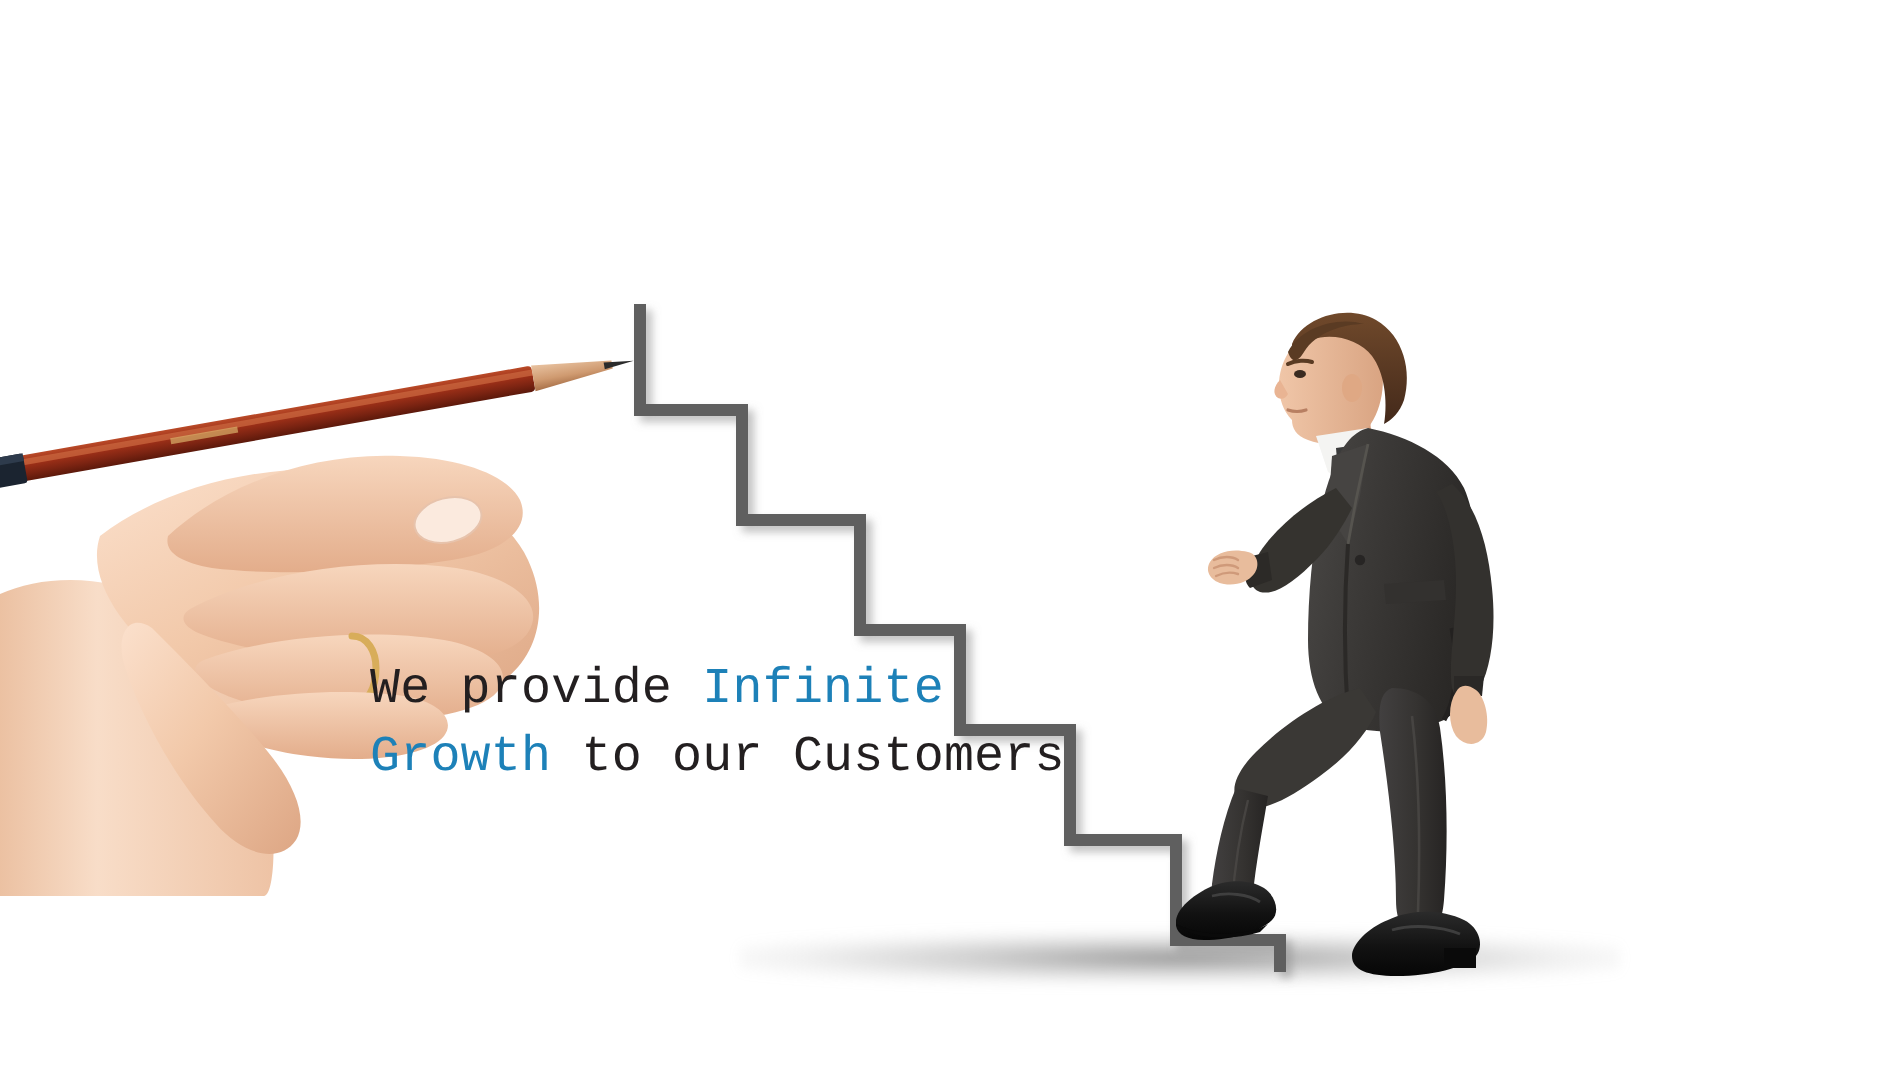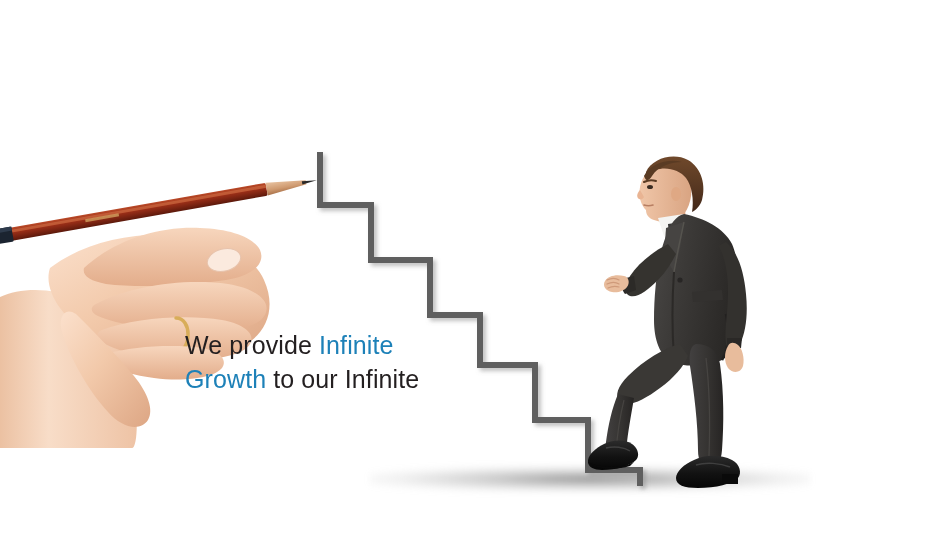--- a/index.html
+++ b/index.html
@@ -9,20 +9,21 @@
   }
   body {
     font-family: "Liberation Sans", sans-serif;
   }
   #stage {
     position: relative;
     width: 950px;
     height: 534px;
     background: #ffffff;
     overflow: hidden;
+    font-family: Liberation Mono, monospace;
   }
 
   
   .ground-shadow {
     position: absolute;
     left: 370px;
     top: 466px;
     width: 440px;
     height: 26px;
     background: radial-gradient(ellipse at 50% 50%,
@@ -291,16 +292,16 @@
       <path d="M106,316 C96,320 88,328 88,334 C88,341 96,344 110,344
                C128,344 144,340 150,334 C154,329 152,320 144,316
                C132,310 116,311 106,316 Z" fill="url(#shoeG)"></path>
       <path d="M134,330 L150,330 L150,340 L134,340 Z" fill="#0a0a0a"></path>
       <path d="M108,321 C118,318 132,319 142,323" stroke="#5a5a5a" stroke-width="1.4" fill="none" opacity="0.55"></path>
     </svg>
   </div>
 
   <div class="headline">
     <span class="line"><span>We provide </span><span class="hl">Infinite</span></span>
-    <span class="line"><span class="hl">Growth</span><span> to our Infinite</span></span>
+    <span class="line"><span class="hl">Growth</span><span> to our Customers</span></span>
   </div>
 
 </div>
 
 </body></html>

